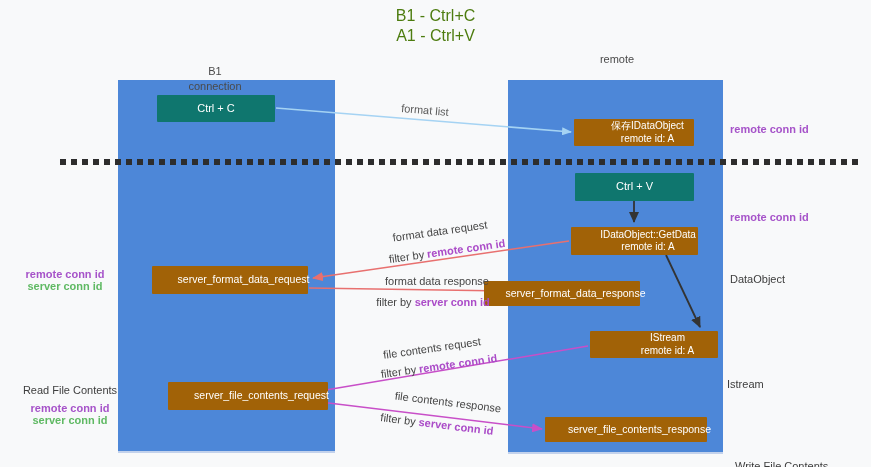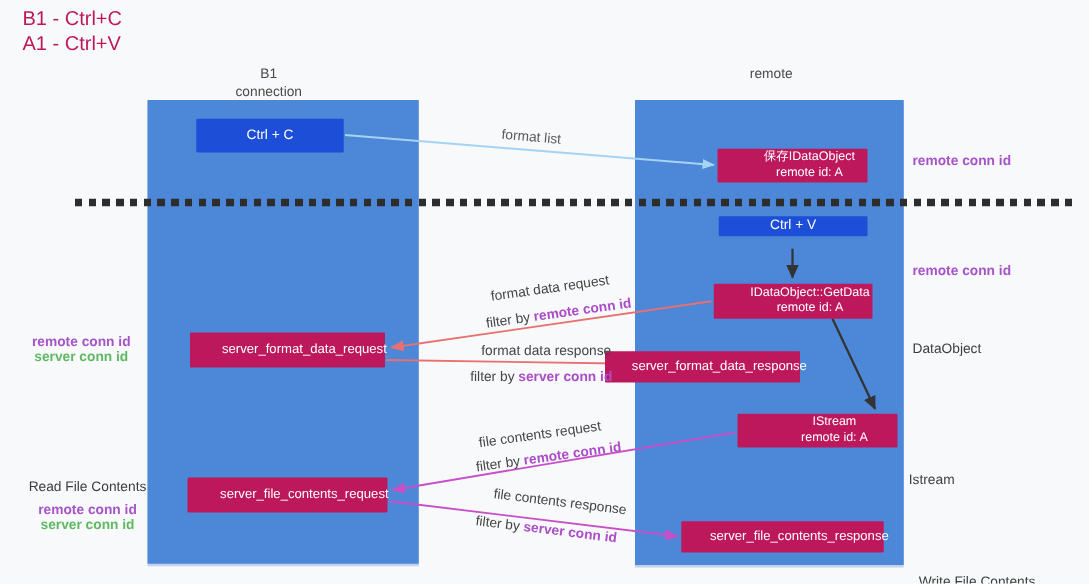--- a/index.html
+++ b/index.html
@@ -1,38 +1,38 @@
 <!DOCTYPE html>
 <html><head>
 <meta charset="utf-8">
 <style>
   * { margin:0; padding:0; box-sizing:border-box; }
   html,body { background:#f8f9fa; }
   body { font-family:"Liberation Sans", sans-serif; }
   .canvas { position:relative; width:871px; height:467px; background:#f8f9fa; overflow:hidden; }
 
-  .title { position:absolute; top:6px; left:0; width:871px; 
-           font-size:16px; line-height:20px; color:#be185d; z-index:5;padding-left:18px; }
+  .title { position:absolute; top:6px; left:0; width:871px; text-align:center;
+           font-size:16px; line-height:20px; color:#4d7c0f; z-index:5; }
 
   .lifeline-header { position:absolute; text-align:center; font-size:11px; line-height:1.35;
                      color:#4a4a4a; z-index:5; }
 
   .lifeline { position:absolute; top:80px; height:371px; background:#4d87d8;
               box-shadow:0 2px 0 0 #c3d2ec; z-index:1; }
 
   .dashline { position:absolute; left:60px; top:159px; width:802px; height:6px; z-index:4;
               background-image:repeating-linear-gradient(90deg,#2d2d2d 0,#2d2d2d 6px,transparent 6px,transparent 11px); }
 
   svg.arrows { position:absolute; left:0; top:0; z-index:2; }
 
   .node { position:absolute; display:flex; flex-direction:column; align-items:center;
           justify-content:center; color:#fff; text-align:center; z-index:3;
           border-radius:1px; font-size:11px; line-height:1.25; }
-  .node.green  { background:#1d4ed8;align-items:center; }
-  .node.orange { background:#be185d;padding-left:27px; }
+  .node.green  { background:#0f766e;align-items:center; }
+  .node.orange { background:#a16207;padding-left:27px; }
   .node.small  { font-size:10px; }
 
   .elabel { position:absolute; font-size:11px; color:#454545; white-space:nowrap; z-index:4; }
   .elabel .hl-purple { color:#ab4cc8; font-weight:bold; margin-left:3px; }
 
   .slabel { position:absolute; font-size:11px; white-space:nowrap; z-index:4; }
   .slabel.purple { color:#a653c9; font-weight:bold; }
   .slabel.dark   { color:#3d3d3d;margin-top:37px; }
   .slabel-stack  { position:absolute; text-align:center; z-index:4; font-size:11px; line-height:1.1; }
   .slabel-stack div { white-space:nowrap; }
@@ -43,21 +43,21 @@
 </head>
 <body>
 
 <div class="canvas">
 
   <div class="title">
     <div>B1 - Ctrl+C</div>
     <div>A1 - Ctrl+V</div>
   </div>
 
-  <div class="lifeline-header" style="left:155px; top:52px; width:120px;">
+  <div class="lifeline-header" style="left:155px; top:64px; width:120px;">
     <div>B1</div>
     <div>connection</div>
   </div>
   <div class="lifeline-header" style="left:557px; top:52px; width:120px;">
     <div>remote</div>
   </div>
 
   <div class="lifeline" style="left:118px; width:217px;"></div>
   <div class="lifeline" style="left:508px; width:215px; height:372px;"></div>
 
@@ -87,21 +87,21 @@
 
   <div class="node green" style="left:157px; top:95px; width:118px; height:27px;">
     <span>Ctrl + C</span>
   </div>
 
   <div class="node orange small" style="left:574px; top:119px; width:120px; height:27px;">
     <span>保存IDataObject</span>
     <span>remote id: A</span>
   </div>
 
-  <div class="node green" style="left:575px; top:173px; width:119px; height:16px;">
+  <div class="node green" style="left:575px; top:173px; width:119px; height:28px;">
     <span>Ctrl + V</span>
   </div>
 
   <div class="node orange small" style="left:571px; top:227px; width:127px; height:28px;">
     <span>IDataObject::GetData</span>
     <span>remote id: A</span>
   </div>
 
   <div class="node orange" style="left:152px; top:266px; width:156px; height:28px; font-size:10.5px;">
     <span>server_format_data_request</span>
@@ -109,21 +109,21 @@
 
   <div class="node orange" style="left:484px; top:281px; width:156px; height:25px; font-size:10.5px;">
     <span>server_format_data_response</span>
   </div>
 
   <div class="node orange small" style="left:590px; top:331px; width:128px; height:27px;">
     <span>IStream</span>
     <span>remote id: A</span>
   </div>
 
-  <div class="node orange" style="left:150px; top:382px; width:160px; height:28px; font-size:10.5px;">
+  <div class="node orange" style="left:168px; top:382px; width:160px; height:28px; font-size:10.5px;">
     <span>server_file_contents_request</span>
   </div>
 
   <div class="node orange" style="left:545px; top:417px; width:162px; height:25px; font-size:10.5px;">
     <span>server_file_contents_response</span>
   </div>
 
   <div class="dashline"></div>
 
   <div class="elabel" style="left:425px; top:110px; transform:translate(-50%,-50%) rotate(5deg); color:#5a5a5a;">format list</div>

